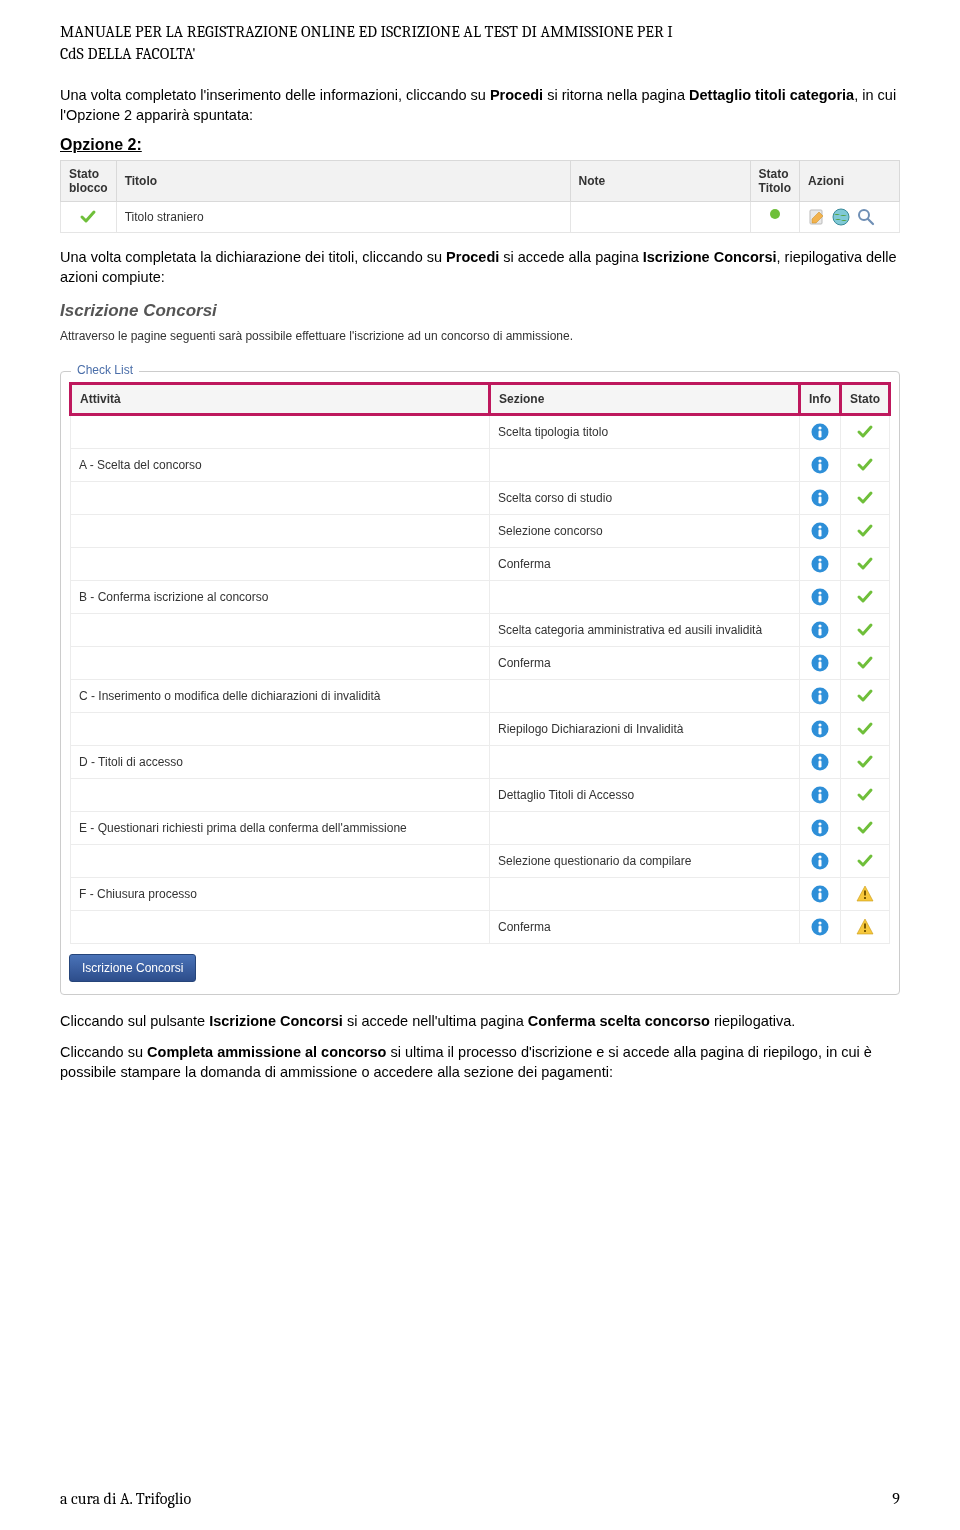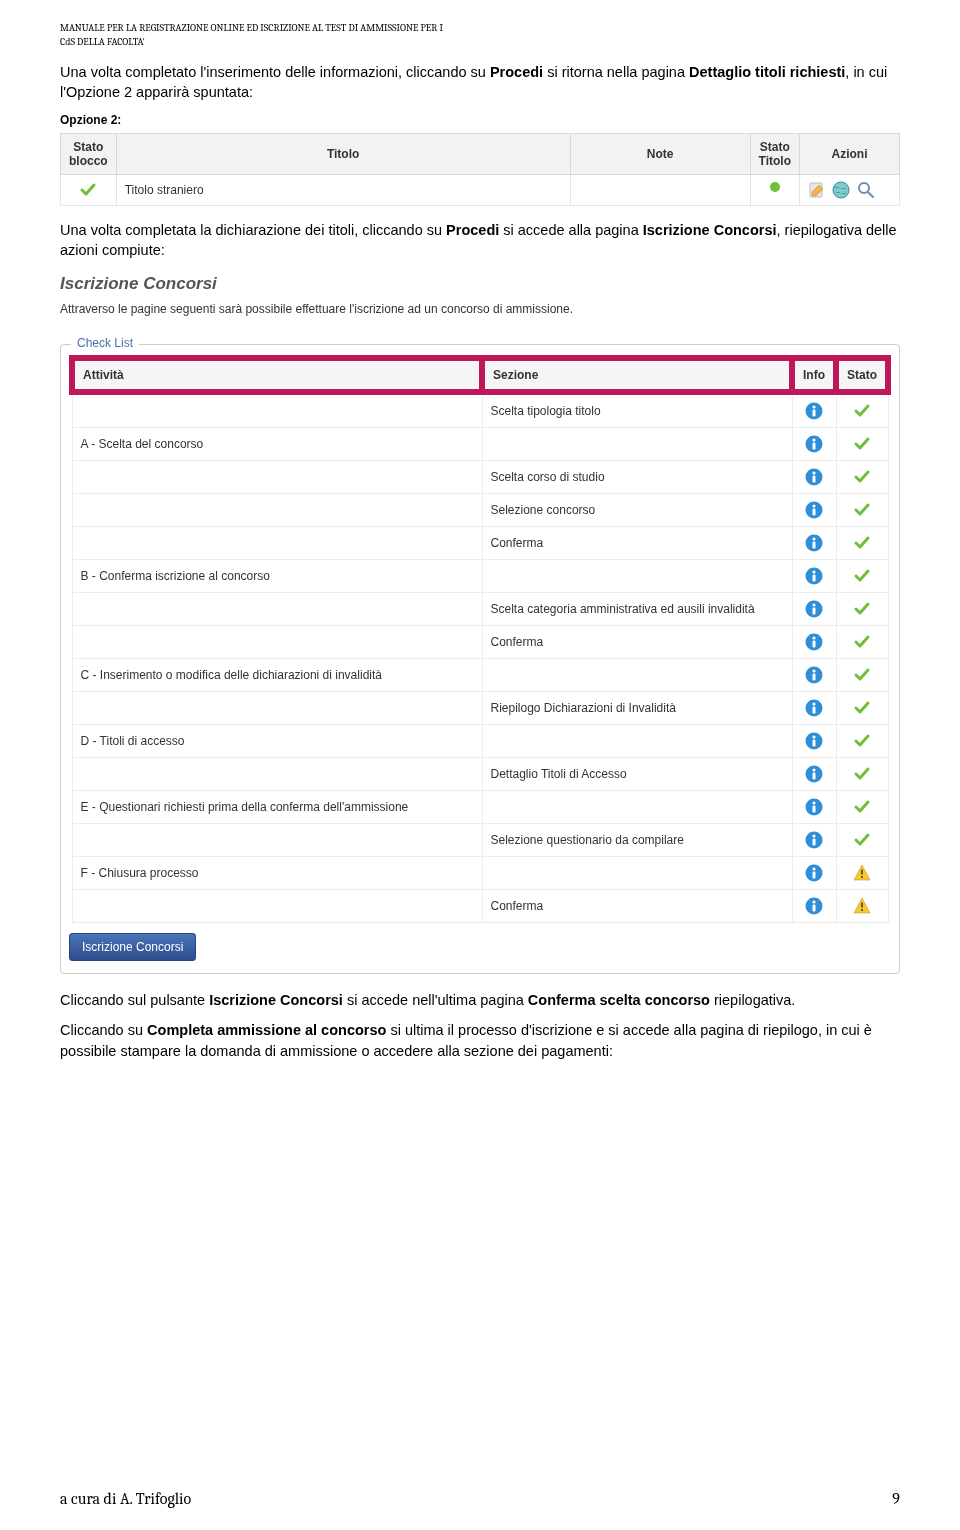--- a/index.html
+++ b/index.html
@@ -7,45 +7,45 @@
     width: 960px;
     height: 1530px;
     background: #fff;
     font-family: Georgia, 'Times New Roman', serif;
     color: #000;
     padding: 22px 60px 30px 60px;
     position: relative;
   }
   .page-header {
     font-family: Cambria, Georgia, serif;
-    font-size: 10px;
+    font-size: 16px;
     line-height: 1.35;
-    margin-bottom: 13px;
+    margin-bottom: 20px;
   }
   .body-text {
     font-family: Arial, Helvetica, sans-serif;
     font-size: 14.5px;
     line-height: 1.4;
     margin-bottom: 10px;
   }
   .body-text b { font-weight: bold; }
 
   
   .opzione2 { margin: 6px 0 14px 0; }
-  .opzione2-title { font-family: Arial, sans-serif; font-weight: bold; font-size: 12px; margin-bottom: 6px; }
+  .opzione2-title { font-family: Arial, sans-serif; font-weight: bold; font-size: 16px; margin-bottom: 6px; text-decoration: underline; }
   .opzione2-table {
     border-collapse: collapse;
     width: 100%;
     font-family: Arial, sans-serif;
     font-size: 12px;
     color: #333;
     border: 1px solid #d9d9d9;
   }
   .opzione2-table th {
-    text-align: center;
+    text-align: left;
     font-weight: bold;
     background: #f2f2f2;
     border: 1px solid #d9d9d9;
     padding: 6px 8px;
   }
   .opzione2-table th:nth-child(1){width:48px;}
   .opzione2-table th:nth-child(3){width:180px;}
   .opzione2-table th:nth-child(4){width:48px;}
   .opzione2-table th:nth-child(5){width:100px;}
   .opzione2-table td {
@@ -90,21 +90,21 @@
     width: 100%;
     border-collapse: collapse;
     font-family: Arial, sans-serif;
     font-size: 12px;
     color: #333;
   }
   .checklist th {
     text-align: left;
     font-weight: bold;
     background: #f5f5f5;
-    border: 6px solid #be185d;
+    border: 3px solid #be185d;
     padding: 7px 8px;
   }
   .checklist th.col-info, .checklist th.col-stato { width: 40px; }
   .checklist th.col-sezione { width: 310px; }
   .checklist td {
     border: 1px solid #ececec;
     padding: 7px 8px;
     vertical-align: middle;
   }
   .checklist td.cell-info, .checklist td.cell-stato { text-align: center; }
@@ -180,21 +180,21 @@
       </g>
   </defs>
 </svg>
 
 <div class="page-header">
   <div>MANUALE PER LA REGISTRAZIONE ONLINE ED ISCRIZIONE AL TEST DI AMMISSIONE PER I</div>
   <div>CdS DELLA FACOLTA'</div>
 </div>
 
 <p class="body-text">
-  <span>Una volta completato l'inserimento delle informazioni, cliccando su </span><b>Procedi</b><span> si ritorna nella pagina </span><b>Dettaglio titoli richiesti</b><span>, in cui l'Opzione 2 apparirà spuntata:</span>
+  <span>Una volta completato l'inserimento delle informazioni, cliccando su </span><b>Procedi</b><span> si ritorna nella pagina </span><b>Dettaglio titoli categoria</b><span>, in cui l'Opzione 2 apparirà spuntata:</span>
 </p>
 
 <div class="opzione2">
   <div class="opzione2-title">Opzione 2:</div>
   <table class="opzione2-table">
     <thead>
       <tr>
         <th>Stato blocco</th>
         <th>Titolo</th>
         <th>Note</th>

